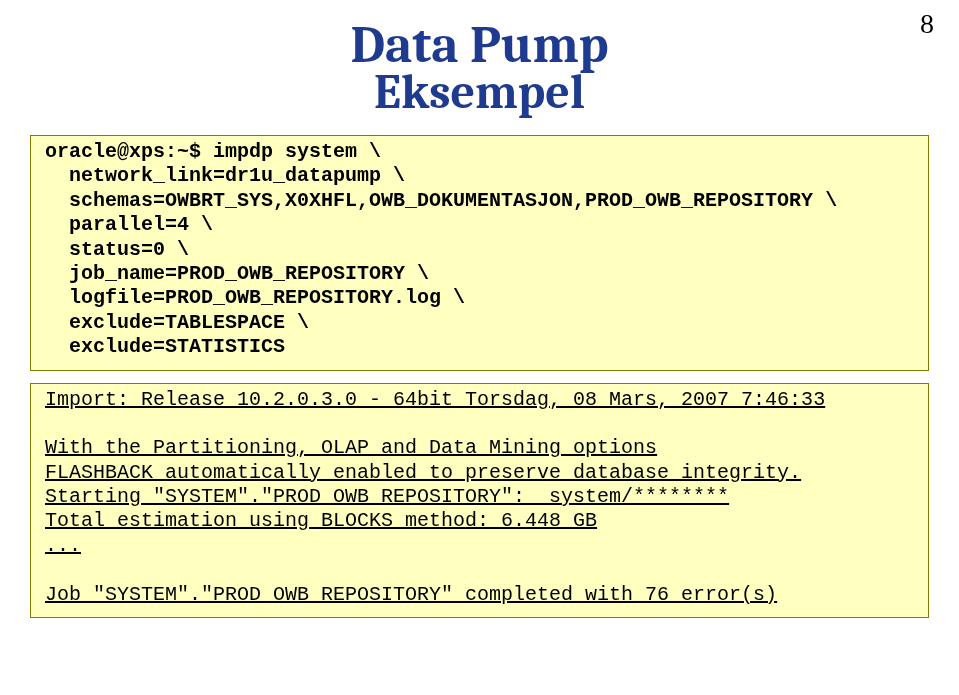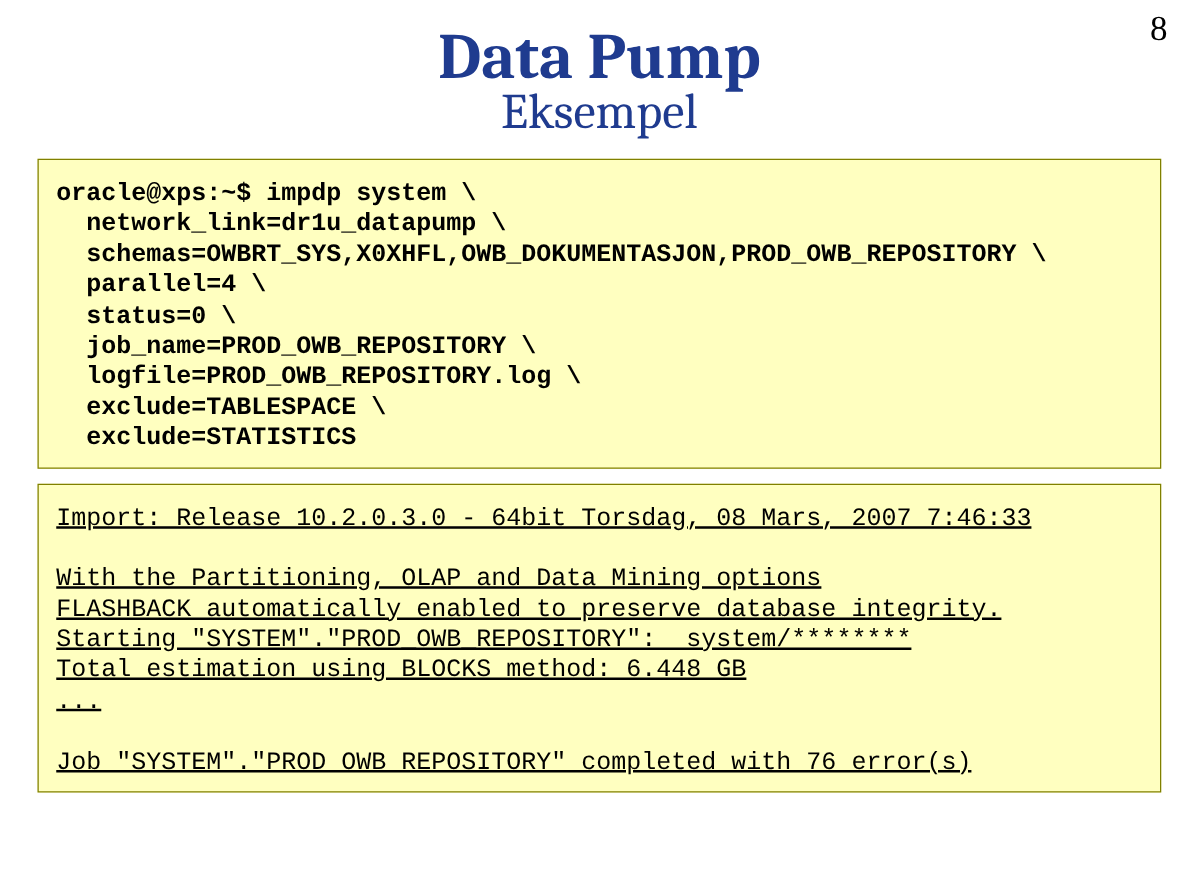--- a/index.html
+++ b/index.html
@@ -24,31 +24,31 @@
   }
   .title {
     font-family: Cambria, Georgia, serif;
     font-size: 52px;
     font-weight: bold;
     color: #1f3b8f;
     line-height: 1.0;
   }
   .subtitle {
     font-family: Cambria, Georgia, serif;
-    font-size: 40px;
-    font-weight: normal;
+    font-size: 48px;
+    font-weight: bold;
     color: #1f3b8f;
     line-height: 1.0;
     margin-top: -2px;
   }
   .code-box {
     background: #ffffc0;
     border: 1.5px solid #808000;
     margin: 18px 30px 10px 30px;
-    padding: 16px 14px 10px 14px;
+    padding: 4px 14px 10px 14px;
     font-family: "Courier New", Courier, monospace;
     font-size: 20px;
     line-height: 1.22;
     white-space: pre;
     color: #000;
   }
   .code-box-2 {
     margin-top: 12px;
     text-decoration: underline;
   }

